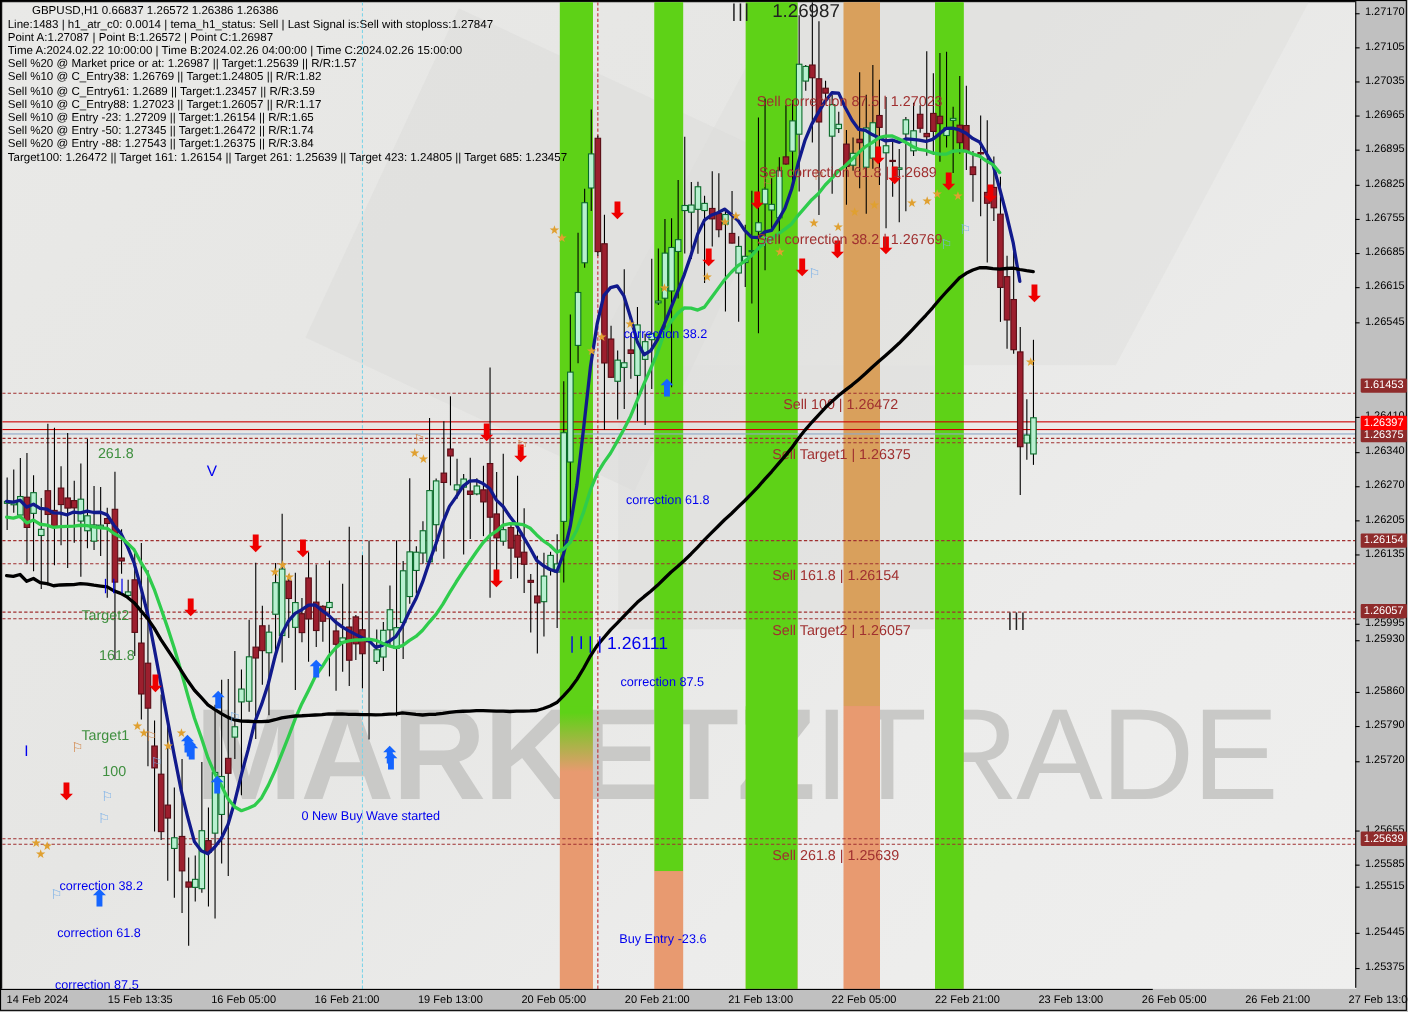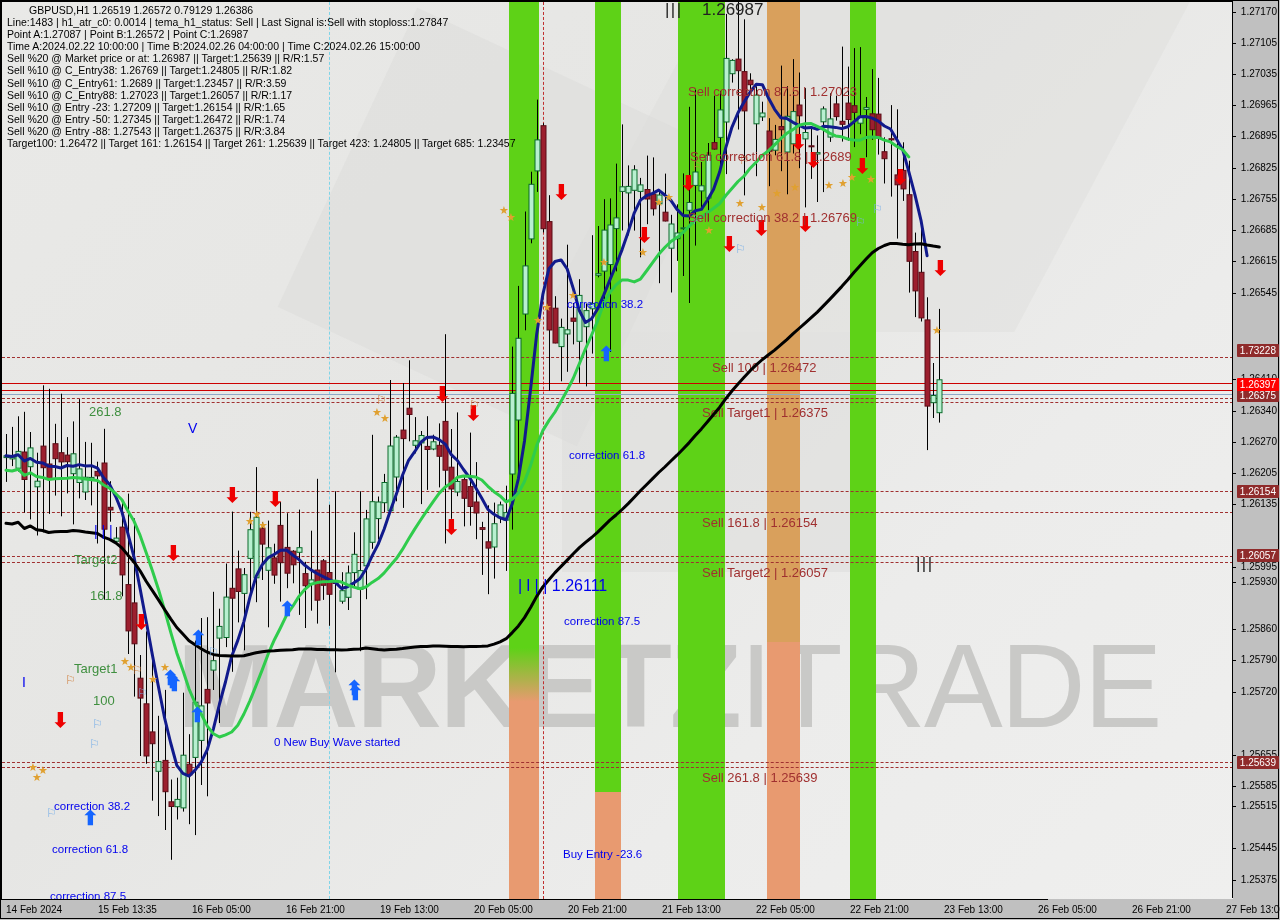--- a/index.html
+++ b/index.html
@@ -536,21 +536,21 @@
         <div class="blabel" style="left: 92px; top: 521px; font-size: 14px; color: rgb(0, 0, 238);">| | |</div>
         <div class="klabel" style="left: 914px; top: 552px;">| | |</div>
       </div>
 
     <div class="klabel" style="left:700px;top:-2px;">
       <span>1.26987</span>
     </div>
     <div class="klabel" style="left:663px;top:-2px;">| | |</div>
 
     <div id="hdr">
-      <div class="l l0">GBPUSD,H1  1.26519 1.26572 0.79129 1.26386</div>
+      <div class="l l0">GBPUSD,H1  0.66837 1.26572 1.26386 1.26386</div>
       <div id="hdrlines">
           <div class="l">Line:1483 | h1_atr_c0: 0.0014 | tema_h1_status: Sell | Last Signal is:Sell with stoploss:1.27847</div>
           <div class="l">Point A:1.27087 |  Point B:1.26572 |  Point C:1.26987</div>
           <div class="l">Time A:2024.02.22 10:00:00 |  Time B:2024.02.26 04:00:00 |  Time C:2024.02.26 15:00:00</div>
           <div class="l">Sell %20 @ Market price or at: 1.26987 || Target:1.25639 || R/R:1.57</div>
           <div class="l">Sell %10 @ C_Entry38: 1.26769 || Target:1.24805 || R/R:1.82</div>
           <div class="l">Sell %10 @ C_Entry61: 1.2689 || Target:1.23457 || R/R:3.59</div>
           <div class="l">Sell %10 @ C_Entry88: 1.27023 || Target:1.26057 || R/R:1.17</div>
           <div class="l">Sell %10 @ Entry -23: 1.27209 || Target:1.26154 || R/R:1.65</div>
           <div class="l">Sell %20 @ Entry -50: 1.27345 || Target:1.26472 || R/R:1.74</div>
@@ -579,21 +579,21 @@
       <div class="ytick" style="top: 561px;">1.25995<span class="dash"></span></div>
       <div class="ytick" style="top: 576px;">1.25930<span class="dash"></span></div>
       <div class="ytick" style="top: 623px;">1.25860<span class="dash"></span></div>
       <div class="ytick" style="top: 654px;">1.25790<span class="dash"></span></div>
       <div class="ytick" style="top: 686px;">1.25720<span class="dash"></span></div>
       <div class="ytick" style="top: 749px;">1.25655<span class="dash"></span></div>
       <div class="ytick" style="top: 780px;">1.25585<span class="dash"></span></div>
       <div class="ytick" style="top: 800px;">1.25515<span class="dash"></span></div>
       <div class="ytick" style="top: 842px;">1.25445<span class="dash"></span></div>
       <div class="ytick" style="top: 874px;">1.25375<span class="dash"></span></div>
-      <div class="ylabel-box" style="top: 344px;">1.73228</div>
+      <div class="ylabel-box" style="top: 344px;">1.61453</div>
       <div class="ylabel-box cur" style="top: 378px;">1.26397</div>
       <div class="ylabel-box" style="top: 389px;">1.26375</div>
       <div class="ylabel-box" style="top: 485px;">1.26154</div>
       <div class="ylabel-box" style="top: 549px;">1.26057</div>
       <div class="ylabel-box" style="top: 756px;">1.25639</div>
     </div>
 
   <div id="xaxis">
       <div class="xtick" style="left: 6px;">14 Feb 2024</div>
       <div class="xtick" style="left: 98px;">15 Feb 13:35</div>

